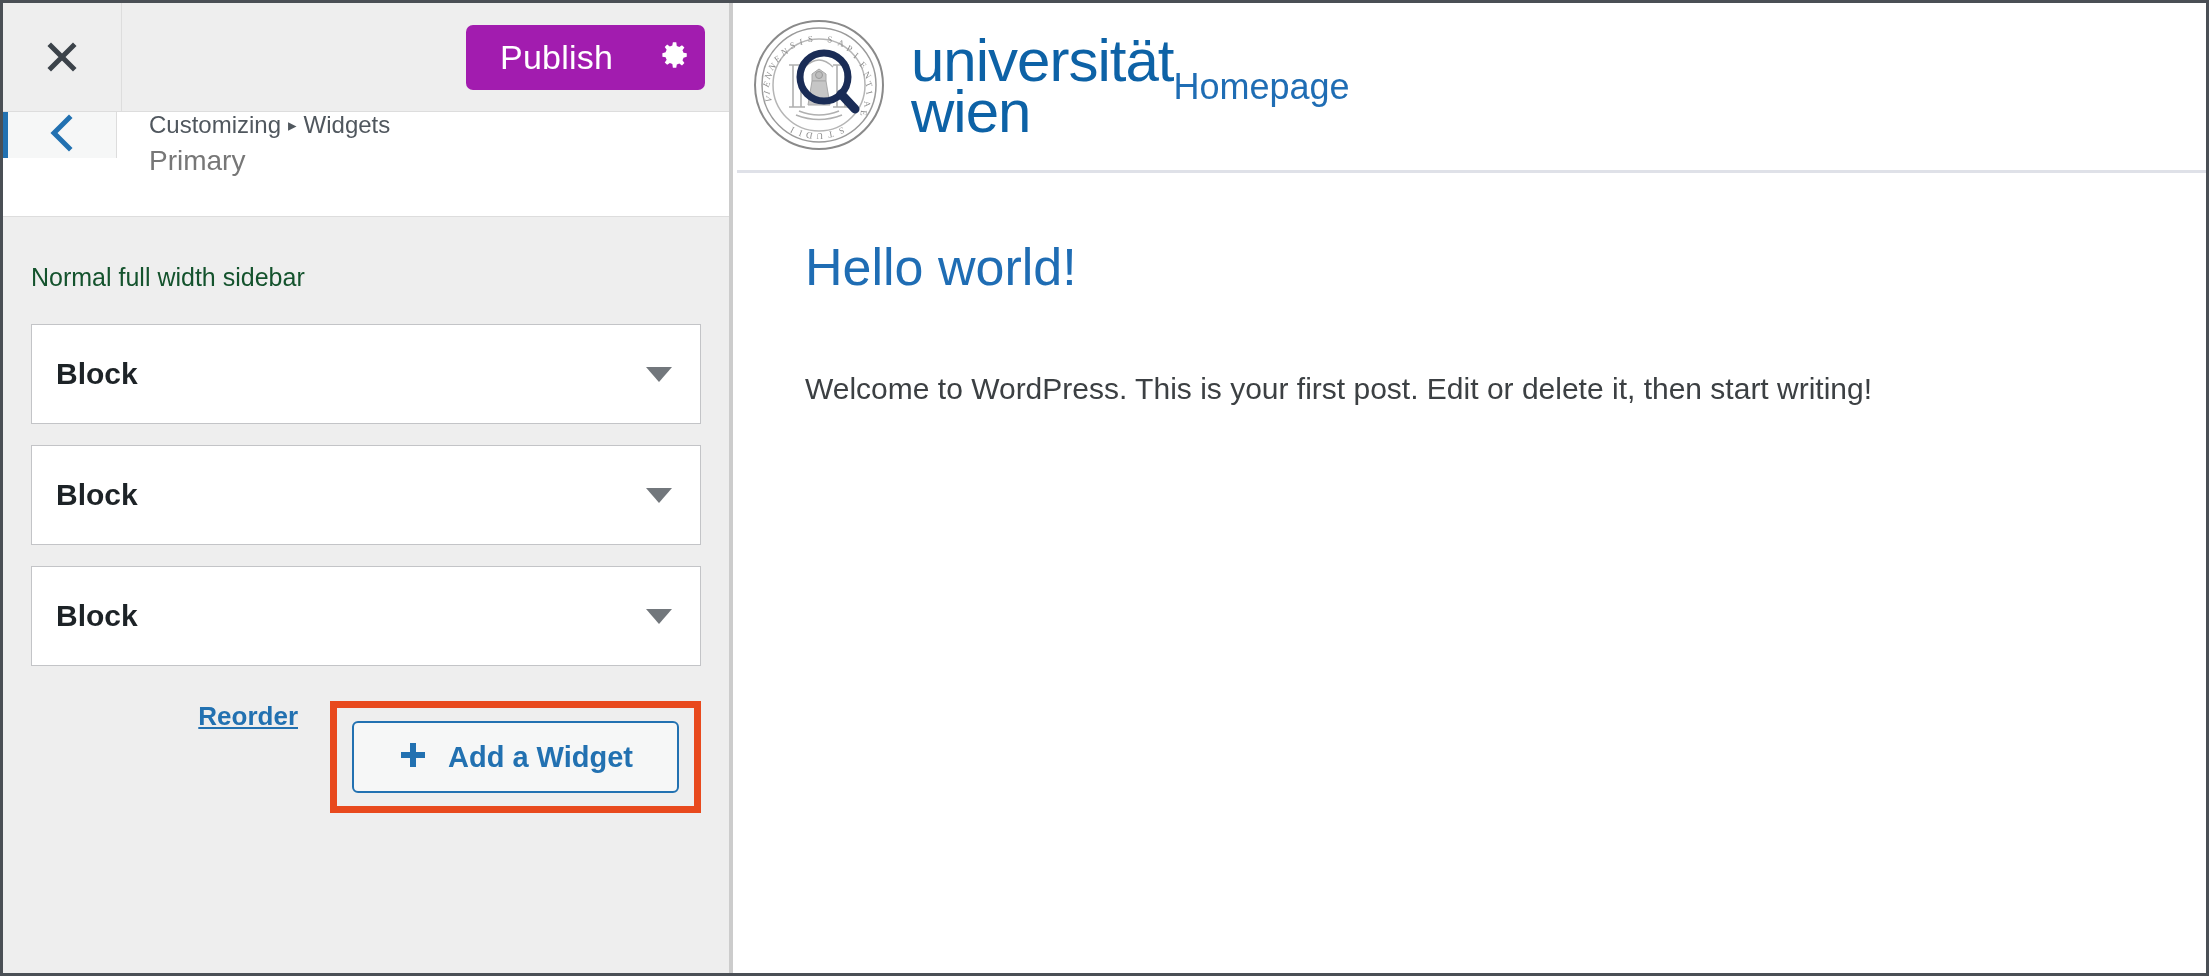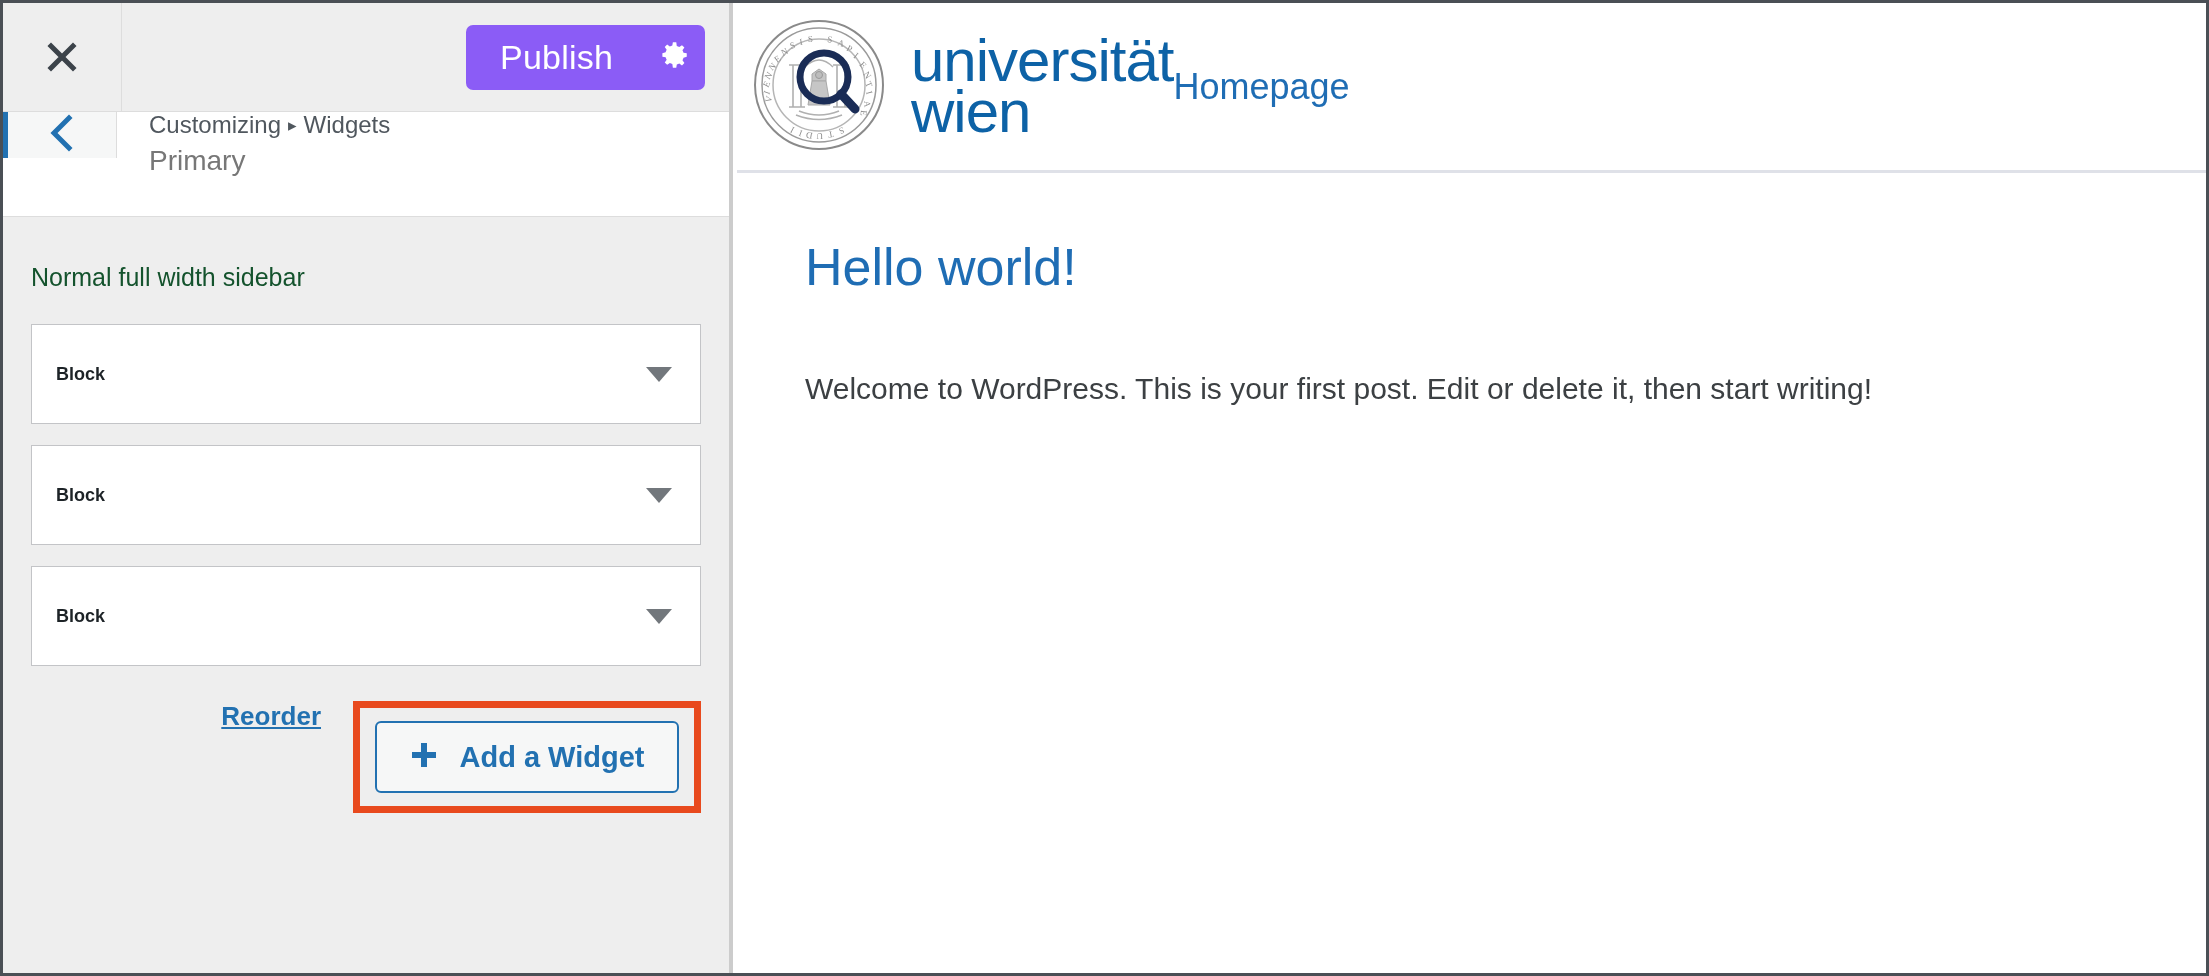--- a/index.html
+++ b/index.html
@@ -58,21 +58,21 @@
   .cz-close svg { display:block; }
   .cz-publish-wrap {
     flex: 1 1 auto;
     display: flex;
     align-items: center;
     justify-content: flex-end;
     padding-right: 24px;
   }
   .cz-publish {
     height: 65px;
-    background: #8b5cf6;
+    background: #a21caf;
     border-radius: 7px;
     display: flex;
     align-items: center;
     cursor: pointer;
     padding: 0 0 0 34px;
   }
   .cz-publish-label {
     color: #ffffff;
     font-size: 34px;
     letter-spacing: 0.2px;
@@ -156,21 +156,21 @@
     border: 1px solid #c3c4c7;
     box-sizing: border-box;
     margin-bottom: 21px;
     display: flex;
     align-items: center;
     justify-content: space-between;
     padding: 0 28px 0 24px;
     cursor: pointer;
   }
   .widget-title {
-    font-size: 18px;
+    font-size: 30px;
     color: #1d2327;
     font-weight: bold;
   }
   .caret {
     width: 0;
     height: 0;
     border-left: 13px solid transparent;
     border-right: 13px solid transparent;
     border-top: 15px solid #72777c;
   }
@@ -192,21 +192,21 @@
   }
 
   
   .highlight-box {
     border: 7px solid #e8491d;
     padding: 13px 15px;
     box-sizing: border-box;
     display: inline-block;
   }
   .add-widget-btn {
-    width: 304px;
+    width: 327px;
     height: 72px;
     box-sizing: border-box;
     background: #f6f7f7;
     border: 2px solid #2271b1;
     border-radius: 6px;
     display: flex;
     align-items: center;
     justify-content: center;
     gap: 20px;
     cursor: pointer;

